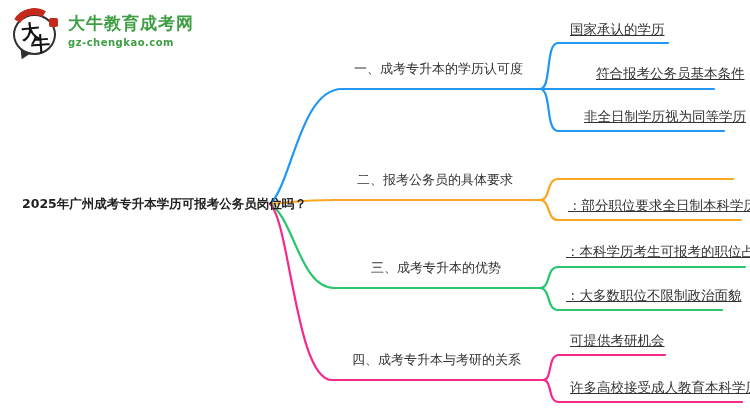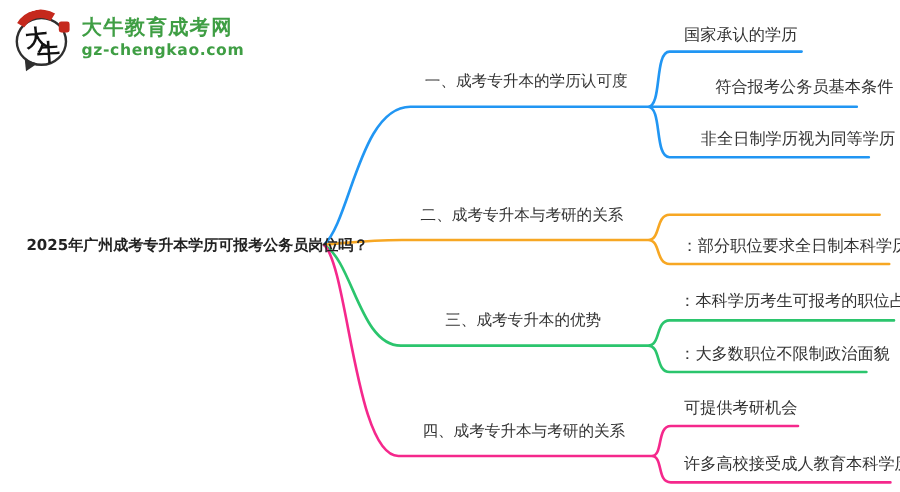--- a/index.html
+++ b/index.html
@@ -19,28 +19,28 @@
               border:7px solid transparent; border-top-color:#c5291d; border-radius:50%;
               transform:rotate(-14deg); }
   .logo-seal { position:absolute; right:0px; top:8px; width:9px; height:9px;
                background:#c5291d; border-radius:2px; }
   .logo-char-a { position:absolute; left:9px; top:9px; font-family:"DejaVu Serif","Liberation Serif",serif;
                  font-size:19px; font-weight:bold; color:#111; transform:rotate(-6deg); }
   .logo-char-b { position:absolute; left:19px; top:21px; font-family:"DejaVu Serif","Liberation Serif",serif;
                  font-size:19px; font-weight:bold; color:#111; transform:rotate(-4deg); }
   .logo-text { margin-left:10px; padding-top:5px; }
   .logo-title { font-size:17px; font-weight:bold; color:#3f9e44; letter-spacing:1px; line-height:20px;font-family:Liberation Mono, monospace; }
-  .logo-url   { font-size:13px; font-weight:bold; color:#3f9e44; letter-spacing:0.5px; line-height:15px; }
+  .logo-url   { font-size:10px; font-weight:bold; color:#3f9e44; letter-spacing:0.5px; line-height:15px; }
 
   
   #edges { position:absolute; left:0; top:0; }
   .txt { position:absolute; color:#333; white-space:nowrap; }
   .root-label { left:8px; top:194px; font-size:12.5px; line-height:20px; font-weight:600; color:#222;margin-left:14px; }
   .node  { font-size:13px;   line-height:18px; font-weight:500; text-align:center; }
-  .child { font-size:13.5px; line-height:18px; font-weight:500; }
+  .child { font-size:13.5px; line-height:18px; font-weight:500;text-decoration:underline; }
 
   .b1  { left:337px; top:60px;  width:203px; }
   .b2  { left:330px; top:171px; width:210px; }
   .b3  { left:332px; top:259px; width:208px; }
   .b4  { left:330px; top:351px; width:213px; }
 
   .b1c1 { left:570px; top:20px;  }
   .b1c2 { left:596px; top:64px;  }
   .b1c3 { left:584px; top:107px;text-align:center; }
   .b2c1 { left:568px; top:155px; }
@@ -85,21 +85,21 @@
              M543,380 C553,380 547,402 559,402 L742,402" stroke="#F5288C"></path>
   </svg>
 
   <div class="txt root-label">2025年广州成考专升本学历可报考公务员岗位吗？</div>
 
   <div class="txt node b1">一、成考专升本的学历认可度</div>
   <div class="txt child b1c1">国家承认的学历</div>
   <div class="txt child b1c2">符合报考公务员基本条件</div>
   <div class="txt child b1c3">非全日制学历视为同等学历</div>
 
-  <div class="txt node b2">二、成考专升本与考研的关系</div>
+  <div class="txt node b2">二、报考公务员的具体要求</div>
   <div class="txt child b2c2">：部分职位要求全日制本科学历</div>
 
   <div class="txt node b3">三、成考专升本的优势</div>
   <div class="txt child b3c1">：本科学历考生可报考的职位占比高</div>
   <div class="txt child b3c2">：大多数职位不限制政治面貌</div>
 
   <div class="txt node b4">四、成考专升本与考研的关系</div>
   <div class="txt child b4c1">可提供考研机会</div>
   <div class="txt child b4c2">许多高校接受成人教育本科学历</div>
 

